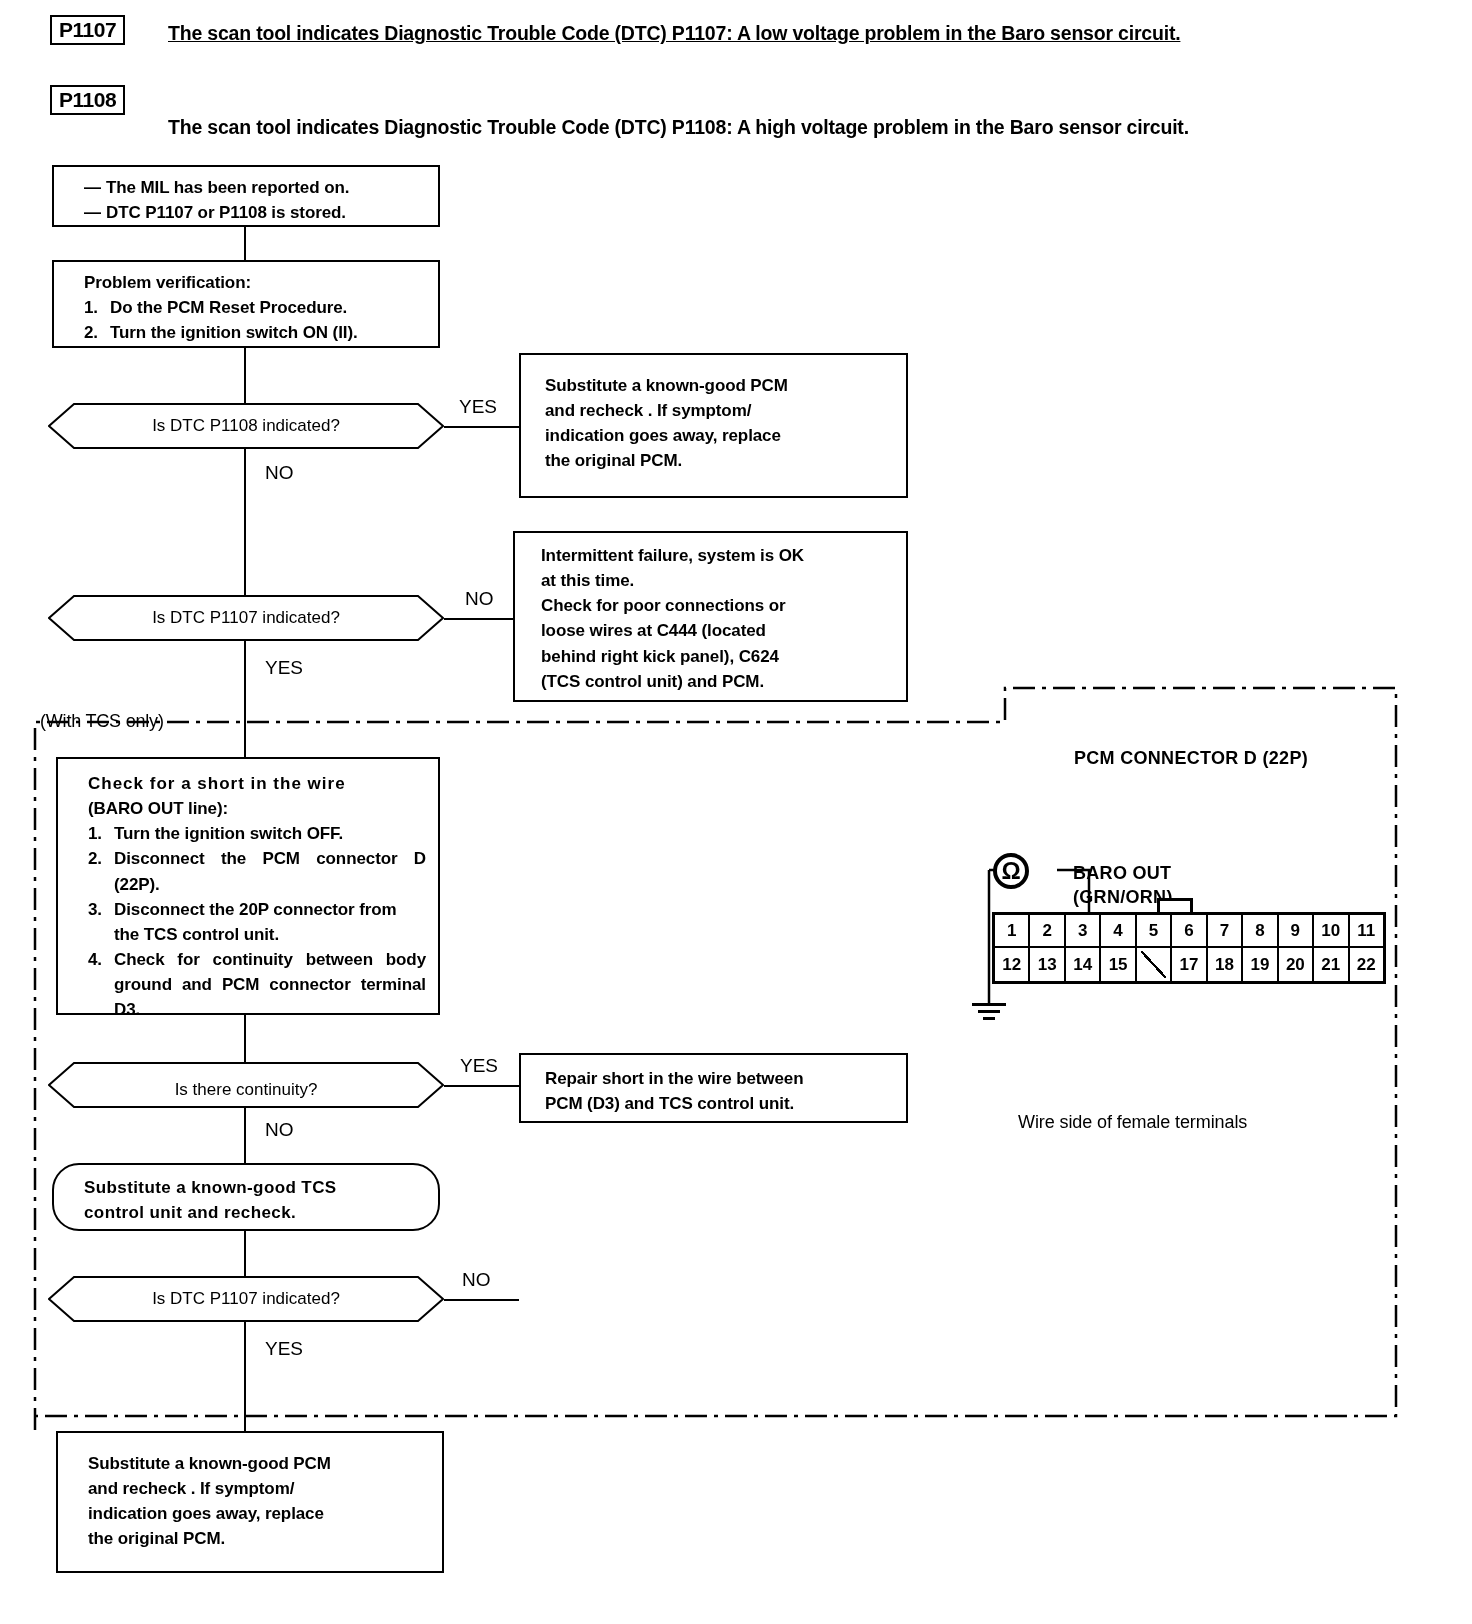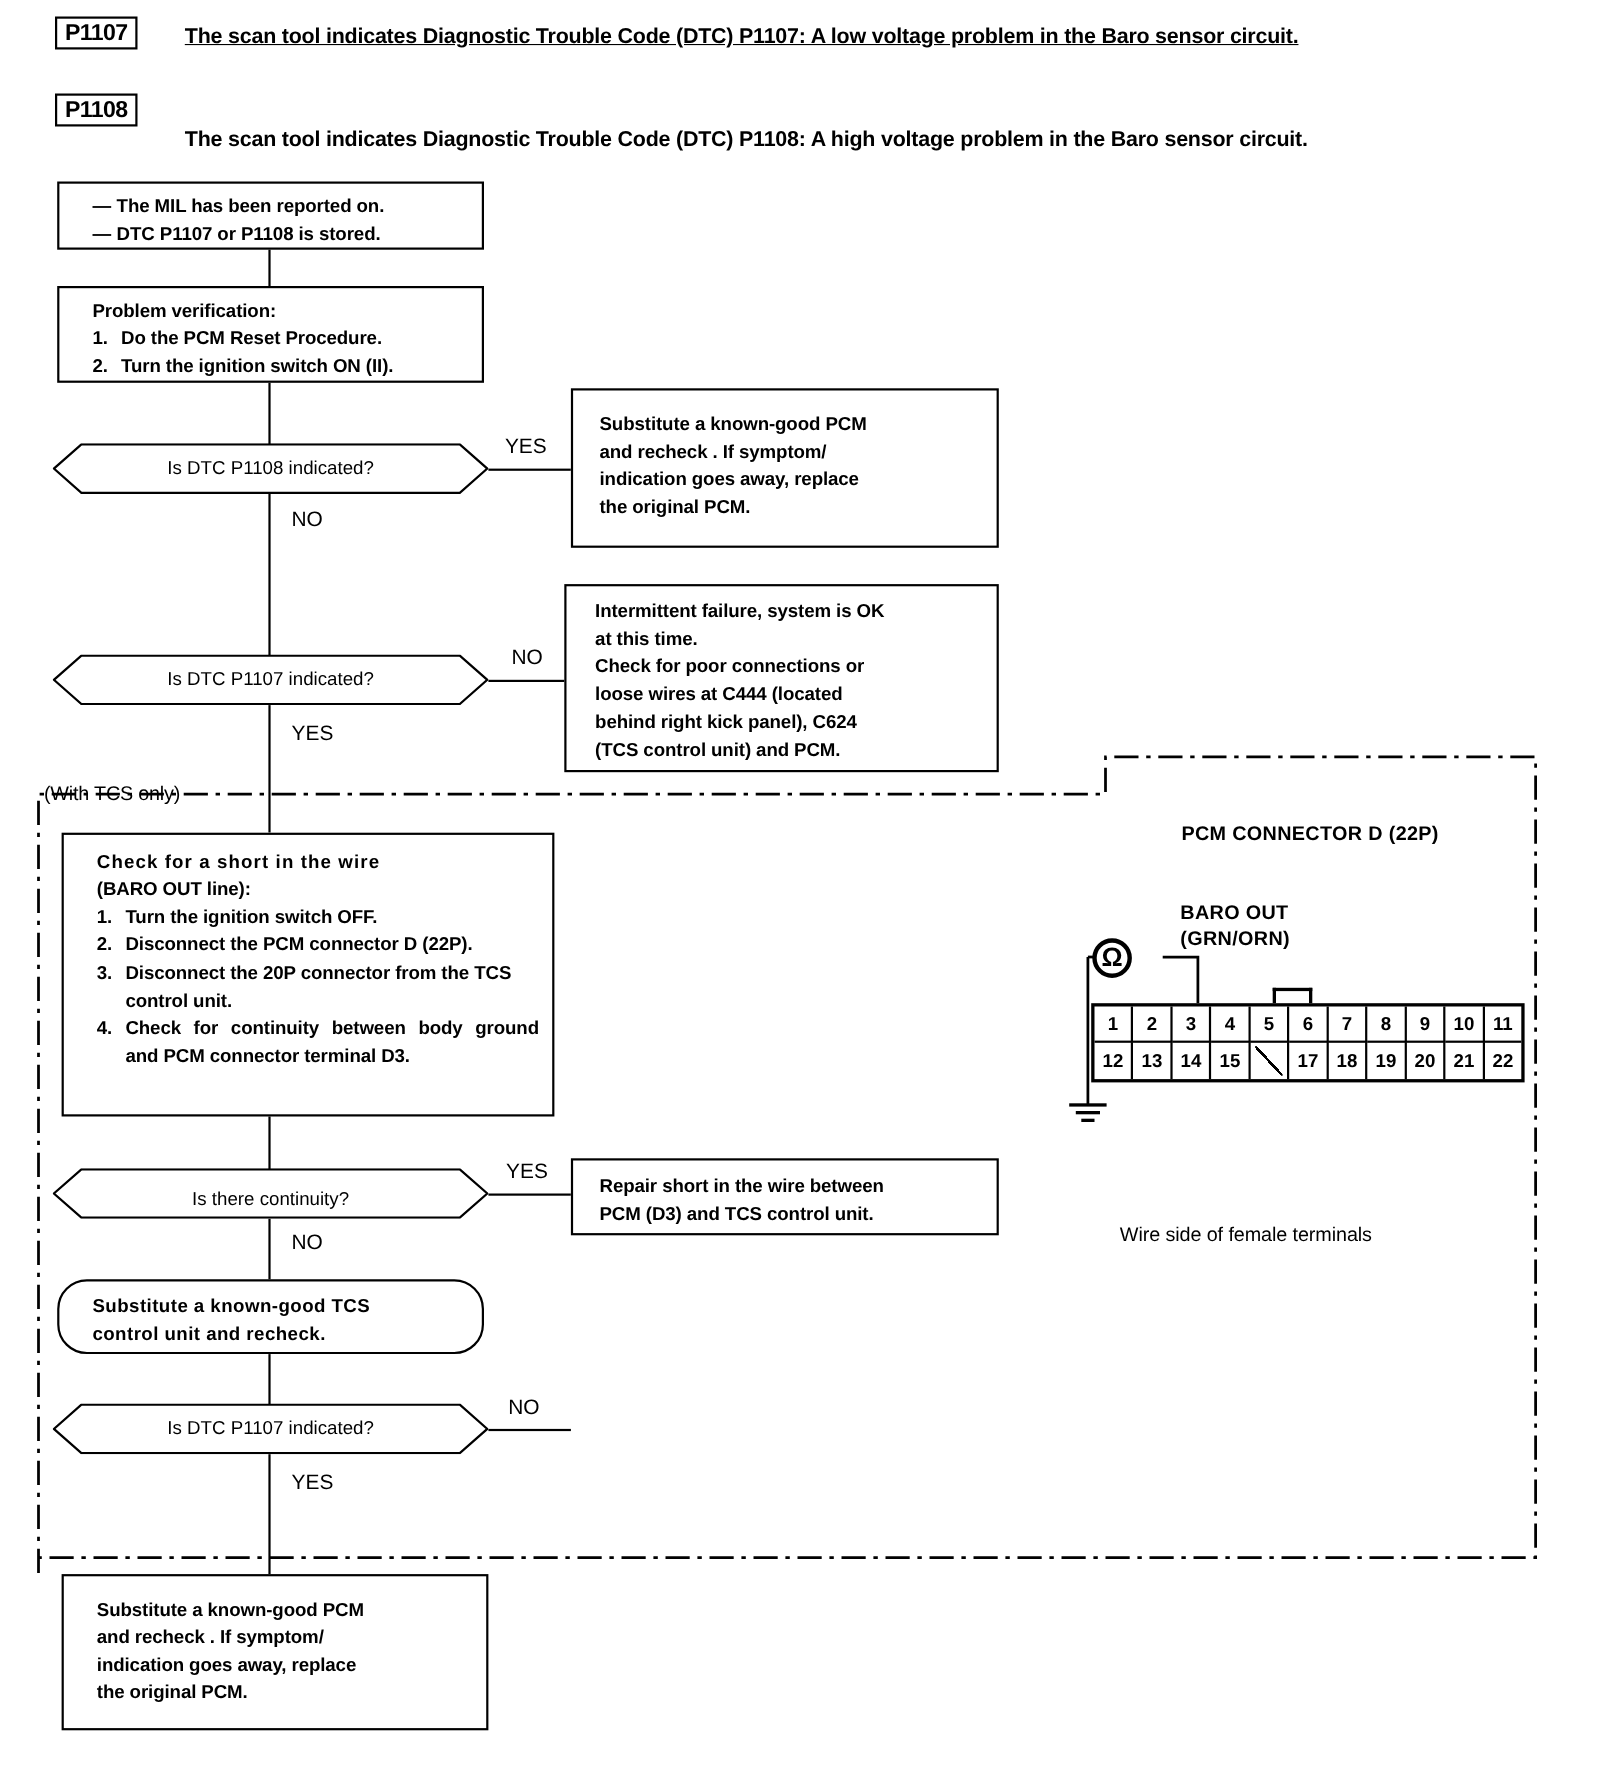--- a/index.html
+++ b/index.html
@@ -106,20 +106,21 @@
     font-weight: bold;
     font-size: 18px;
     letter-spacing: 0.3px;
   }
   .baro-label {
     position: absolute;
     font-weight: bold;
     font-size: 18px;
     line-height: 1.35;
     letter-spacing: 0.3px;
+    margin-top: 44px;
   }
   .wire-caption {
     position: absolute;
     font-size: 18px;
     letter-spacing: -0.1px;
   }
   #connector-grid {
     position: absolute;
     border: 3px solid #000;
     background: #fff;
@@ -260,21 +261,21 @@
       <div>Check for poor connections or</div>
       <div>loose wires at C444 (located</div>
       <div>behind right kick panel), C624</div>
       <div>(TCS control unit) and PCM.</div>
     </div>
   </div>
 
   <div class="vline" style="left:244px; top:641px; height:116px;"></div>
   <div class="branch-label" style="left:265px; top:657px;">YES</div>
 
-  <div class="box" style="left:56px; top:757px; width:448px; height:258px;">
+  <div class="box" style="left:56px; top:757px; width:384px; height:258px;">
     <div class="box-inner" style="padding:12px 12px 0 30px;">
       <div style="letter-spacing:1px;">Check for a short in the wire</div>
       <div>(BARO OUT line):</div>
       <div class="li">
         <span class="li-mark">1.</span>
         <span class="li-body">Turn the ignition switch OFF.</span>
       </div>
       <div class="li">
         <span class="li-mark">2.</span>
         <span class="li-body justify">Disconnect the PCM connector D (22P).</span>

